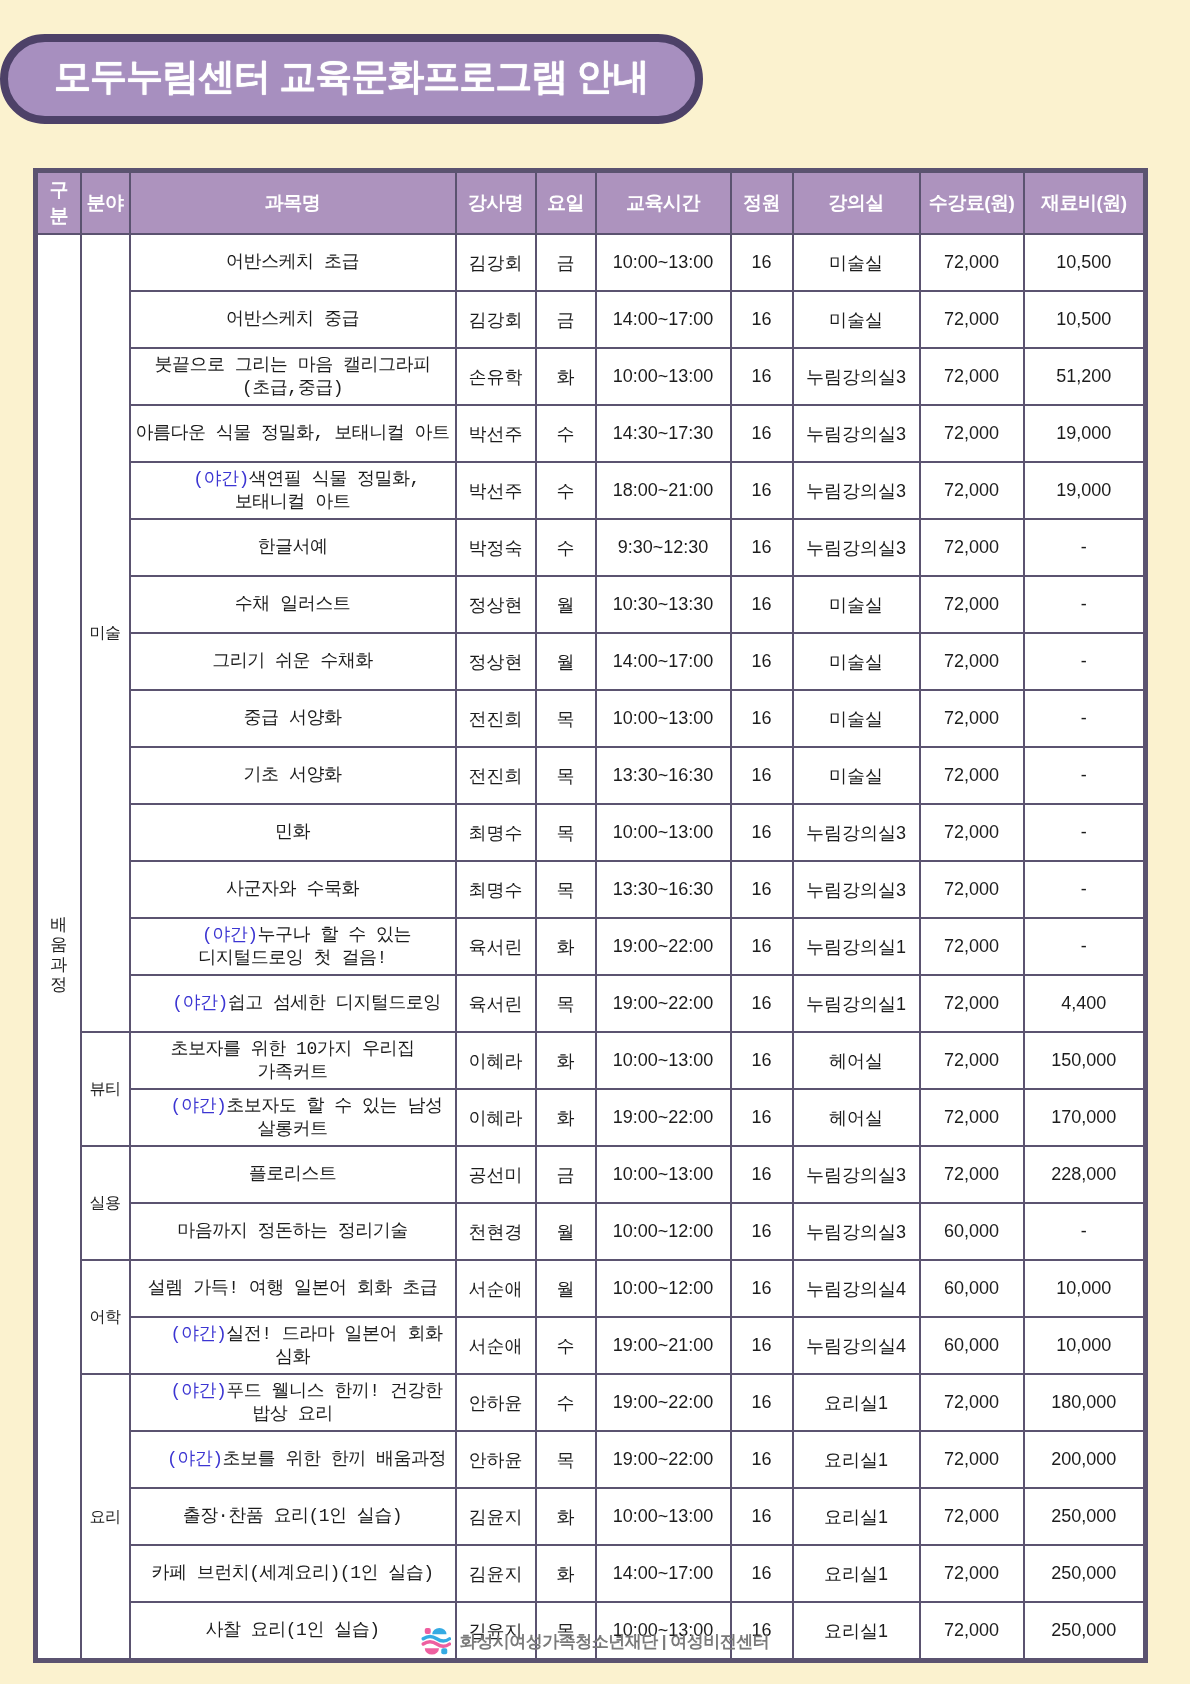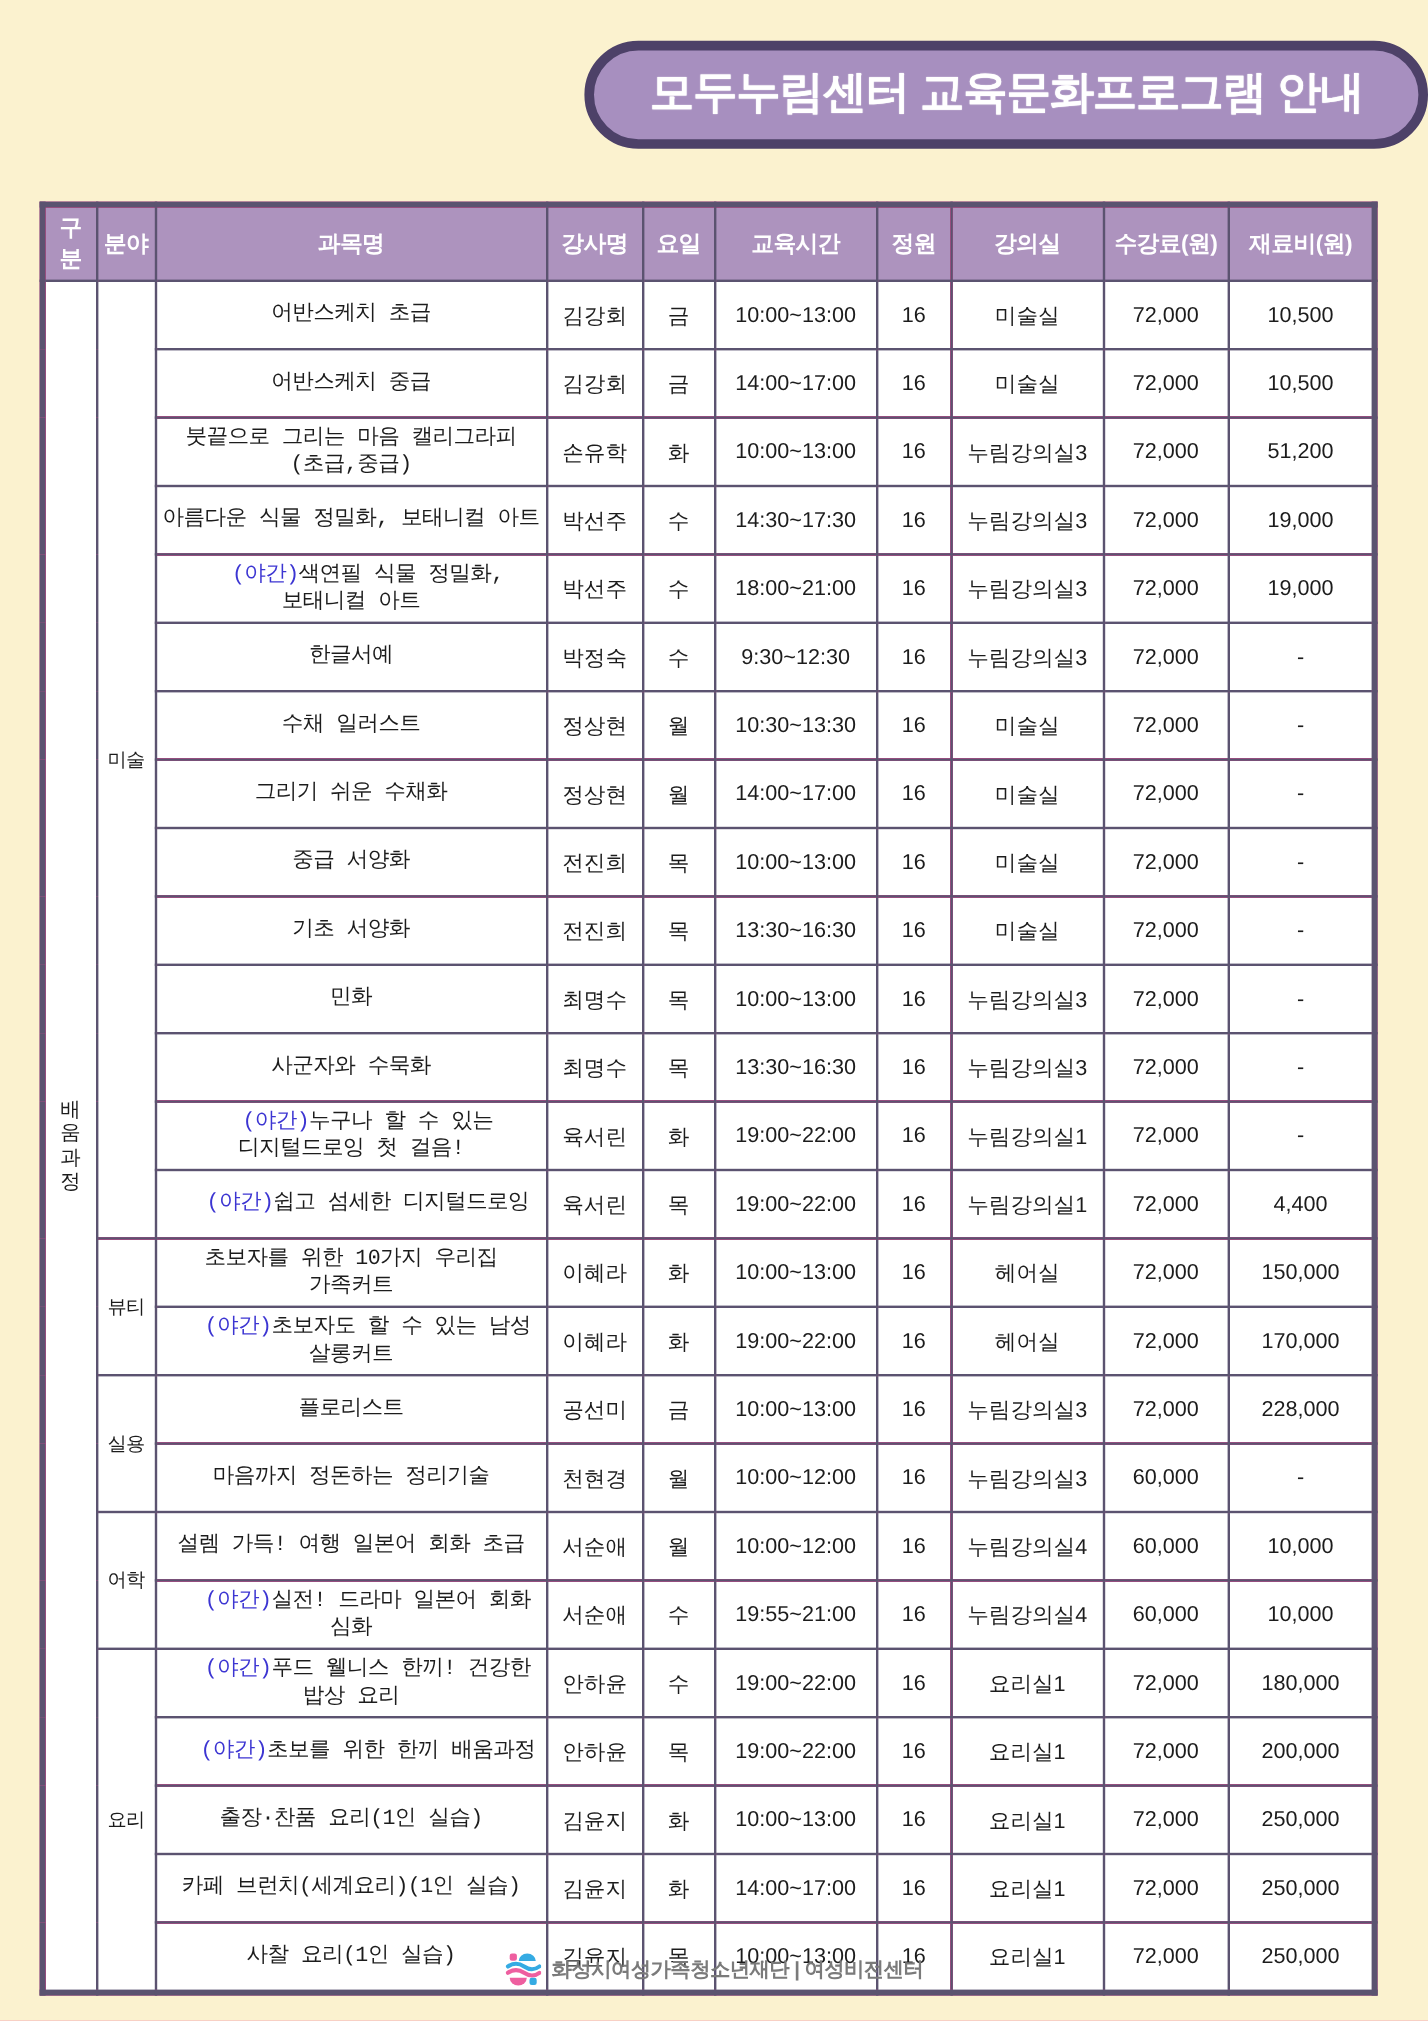--- a/index.html
+++ b/index.html
@@ -7,21 +7,21 @@
     width:1190px;height:1684px;
     background:#FBF2CF;
     font-family:"Liberation Sans","DejaVu Sans",sans-serif;
     color:#1c1c1c;
     position:relative;
     overflow:hidden;
   }
   .page{width:1190px;height:1684px;position:relative;}
 
   
-  .title-wrap{display:flex;justify-content:flex-end;padding-top:34px;}
+  .title-wrap{display:flex;justify-content:flex-start;padding-top:34px;}
   .title-pill{
     background:#A78FBF;
     border:8px solid #4D4168;
     border-radius:46px;
     padding:10px 46px 14px 46px;
     min-width:540px;
     text-align:center;
   }
   .title-pill span{
     color:#ffffff;
@@ -326,21 +326,21 @@
           <td>10:00~12:00</td>
           <td>16</td>
           <td>누림강의실4</td>
           <td>60,000</td>
           <td>10,000</td>
         </tr>
         <tr>
           <td class="subject"><span class="night">(야간)</span><span>실전! 드라마 일본어 회화 심화</span></td>
           <td>서순애</td>
           <td>수</td>
-          <td>19:55~21:00</td>
+          <td>19:00~21:00</td>
           <td>16</td>
           <td>누림강의실4</td>
           <td>60,000</td>
           <td>10,000</td>
         </tr>
         <tr>
           <td rowspan="5" class="field"><span>요리</span></td>
           <td class="subject"><span class="night">(야간)</span><span>푸드 웰니스 한끼! 건강한 밥상 요리</span></td>
           <td>안하윤</td>
           <td>수</td>

